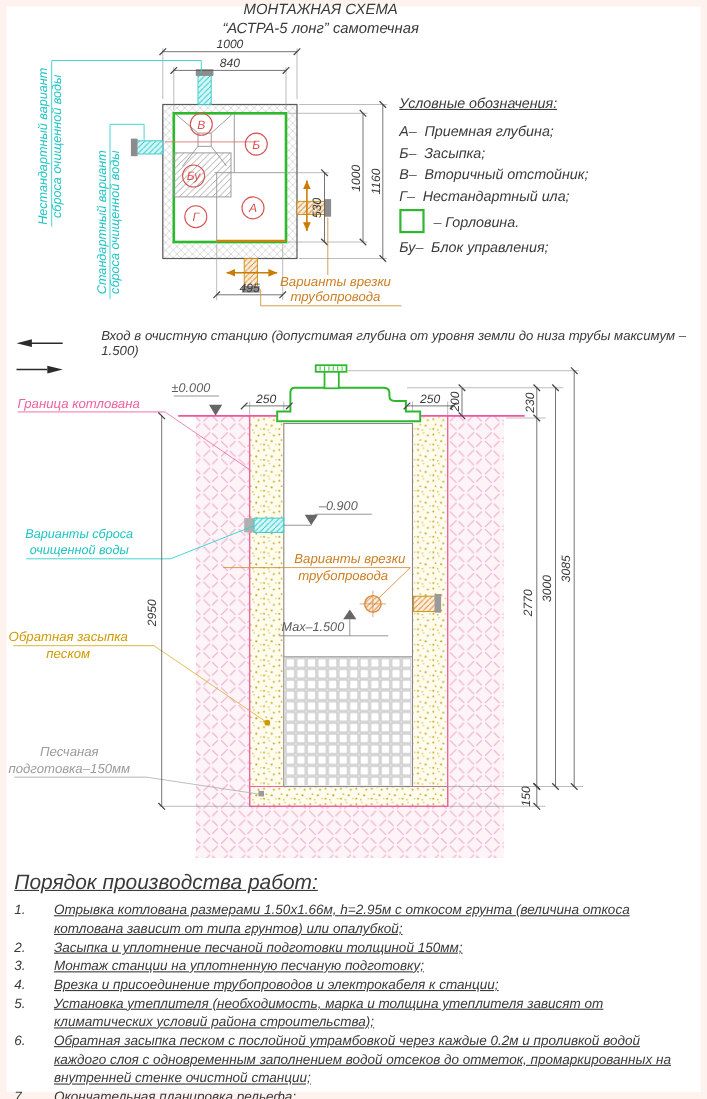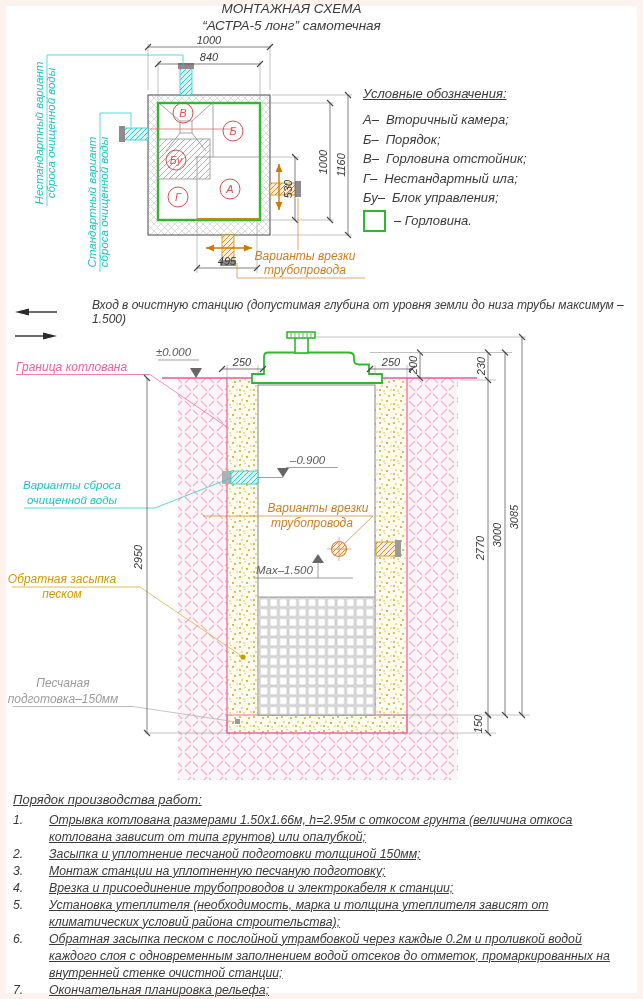--- a/index.html
+++ b/index.html
@@ -27,21 +27,21 @@
     font:italic 13.5px "Liberation Sans",sans-serif;color:#3a3a3a;line-height:17px;}
   .legend{left:363px;top:86px;width:272px;font:italic 13px "Liberation Sans",sans-serif;color:#3a3a3a;}
   .legend-title{text-decoration:underline;margin-bottom:11px;}
   .legend-item{margin-bottom:4.5px;display:flex;align-items:center;}
   .legend-key{margin-right:7px;}
   .legend-swatch{width:19px;height:18px;border:2.2px solid #2eb82e;margin-right:8px;flex:0 0 auto;}
   .notes{left:13px;top:298px;width:622px;font:italic 12px "Liberation Sans",sans-serif;color:#3a3a3a;}
   .note-row{display:flex;align-items:center;margin-bottom:5px;gap:25px;}
   .note-arrow{flex:0 0 46px;margin-right:8px;}
   .procedure{left:13px;top:792px;width:618px;font:italic 12.3px "Liberation Sans",sans-serif;color:#3a3a3a;}
-  .proc-title{font-size:13px;text-decoration:underline;margin-bottom:5px;}
+  .proc-title{font-size:19px;text-decoration:underline;margin-bottom:5px;}
   .proc-item{display:flex;line-height:1.38;}
   .proc-num{flex:0 0 36px;}
   .proc-text{flex:1;text-decoration:underline;}
 </style>
 </head>
 <body>
 
 <div class="page">
 
   <svg class="draw" viewBox="0 0 643 999">
@@ -302,41 +302,41 @@
 
   <div class="abs title-block">
     <div>МОНТАЖНАЯ СХЕМА</div>
     <div>“АСТРА-5 лонг” самотечная</div>
   </div>
 
   <div class="abs legend">
     <div class="legend-title">Условные обозначения:</div>
     <div class="legend-item">
       <span class="legend-key">А–</span>
-      <span>Вторичный камера;</span>
+      <span>Приемная глубина;</span>
     </div>
     <div class="legend-item">
       <span class="legend-key">Б–</span>
-      <span>Порядок;</span>
+      <span>Засыпка;</span>
     </div>
     <div class="legend-item">
       <span class="legend-key">В–</span>
-      <span>Горловина отстойник;</span>
+      <span>Вторичный отстойник;</span>
     </div>
     <div class="legend-item">
       <span class="legend-key">Г–</span>
       <span>Нестандартный ила;</span>
     </div>
     <div class="legend-item">
+      <span class="legend-swatch"></span>
+      <span>– Горловина.</span>
+    </div>
+    <div class="legend-item">
       <span class="legend-key">Бу–</span>
       <span>Блок управления;</span>
-    </div>
-    <div class="legend-item">
-      <span class="legend-swatch"></span>
-      <span>– Горловина.</span>
     </div>
   </div>
 
   <div class="abs notes">
     <div class="note-row">
       <svg class="note-arrow" width="46" height="10" viewBox="0 0 46 10">
         <line x1="14" y1="5" x2="44" y2="5" stroke="#2b2b2b" stroke-width="1.4"></line>
         <polygon points="2,5 16,1.5 16,8.5" fill="#2b2b2b"></polygon>
       </svg>
       <span>Вход в очистную станцию (допустимая глубина от уровня земли до низа трубы максимум –1.500)</span>

